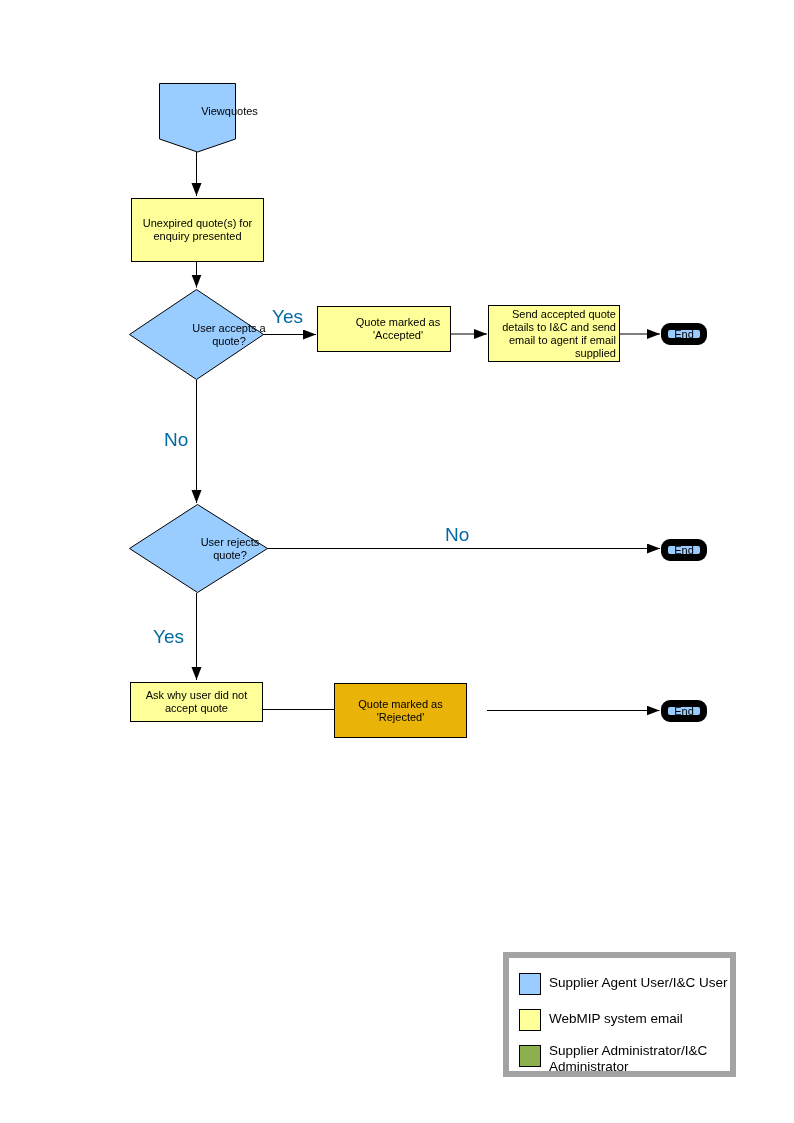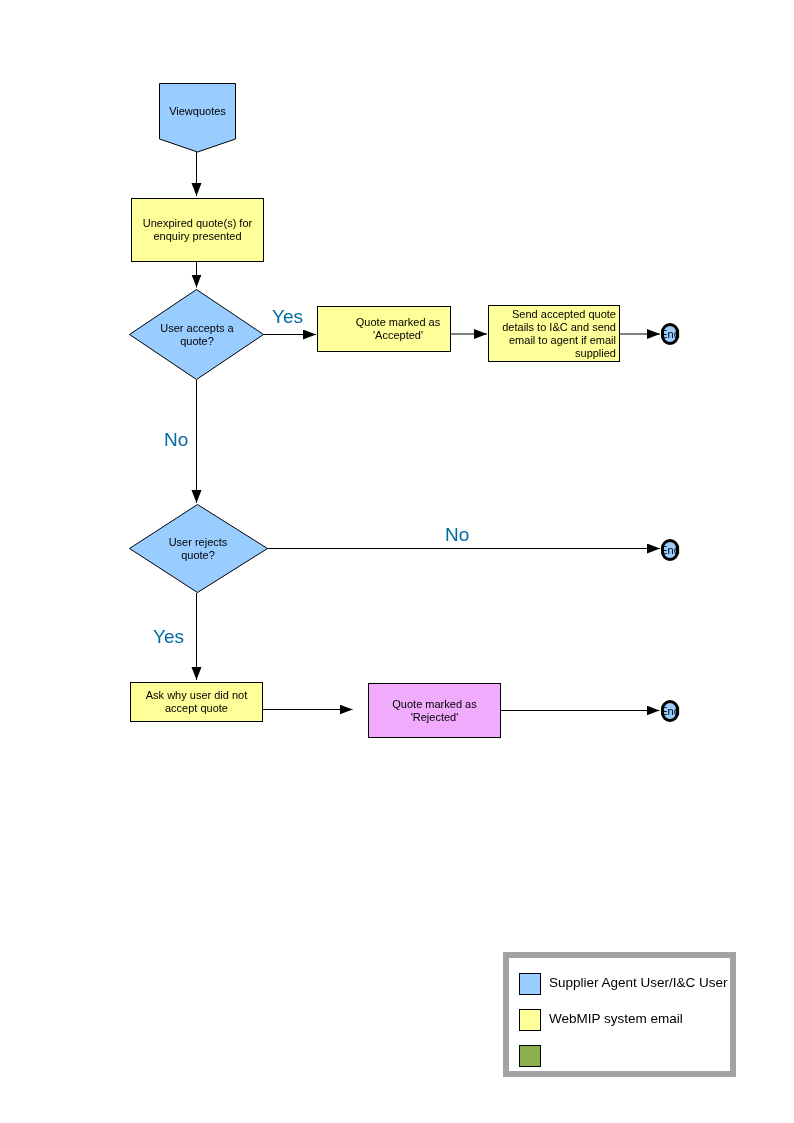--- a/index.html
+++ b/index.html
@@ -24,41 +24,42 @@
   }
   .node-label {
     position: absolute;
     display: flex;
     align-items: center;
     justify-content: center;
     text-align: center;
     font-size: 11px;
     line-height: 13px;
     color: #000000;
+    padding-left: 32px;
   }
   .proc {
     position: absolute;
     box-sizing: border-box;
     background: #FFFF99;
     border: 1px solid #000000;
     display: flex;
     align-items: center;
     justify-content: center;
     text-align: center;
     font-size: 11px;
     line-height: 13px;
     color: #000000;
   }
   .end-node {
     position: absolute;
     box-sizing: border-box;
-    width: 18px;
+    width: 46px;
     height: 22px;
     background: #99CCFF;
-    border: 3px solid #000000;
+    border: 7px solid #000000;
     border-radius: 9px;
     display: flex;
     align-items: center;
     justify-content: center;
     font-size: 11px;
     color: #000000;
   }
   .edge-label {
     position: absolute;
     font-size: 19px;
@@ -143,21 +144,21 @@
   </div>
 
   <div class="proc" style="left: 488px; top: 305px; width: 132px; height: 57px; background: rgb(255, 255, 153); text-align: right;">
     <span class="w122">Send accepted quote details to I&amp;C and send email to agent if email supplied</span>
   </div>
 
   <div class="proc" style="left: 130px; top: 682px; width: 133px; height: 40px; background: rgb(255, 255, 153);">
     <span class="w110">Ask why user did not accept quote</span>
   </div>
 
-  <div class="proc" style="left: 368px; top: 683px; width: 133px; height: 55px; background: #f0abfc;">
+  <div class="proc" style="left: 334px; top: 683px; width: 133px; height: 55px; background: #eab308;">
     <span class="w100">Quote  marked as 'Rejected'</span>
   </div>
 
   <div class="node-label" style="left:129px; top:505px; width:138px; height:88px;">
     <span class="w70">User rejects quote?</span>
   </div>
 
   <div class="node-label" style="left:130px; top:290px; width:134px; height:90px;">
     <span class="w72">User accepts a quote?</span>
   </div>
@@ -180,15 +181,16 @@
   <div class="edge-label" style="left:153px; top:623px;">Yes</div>
 
   <div class="legend">
     <div class="legend-swatch" style="top: 15px; background: rgb(153, 204, 255);"></div>
     <div class="legend-label" style="top:17px;">Supplier Agent User/I&amp;C User</div>
 
     <div class="legend-swatch" style="top: 51px; background: rgb(255, 255, 153);"></div>
     <div class="legend-label" style="top:53px;">WebMIP system email</div>
 
     <div class="legend-swatch" style="top: 87px; background: rgb(141, 176, 79);"></div>
+    <div class="legend-label" style="top:85px;">Supplier Administrator/I&amp;C Administrator</div>
   </div>
 
 </div>
 
 </body></html>

